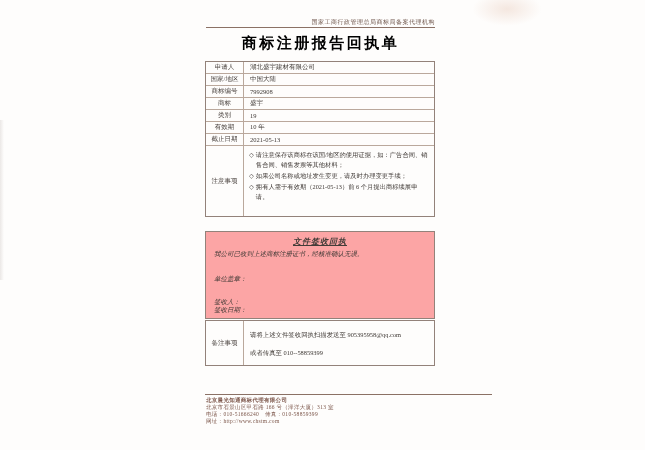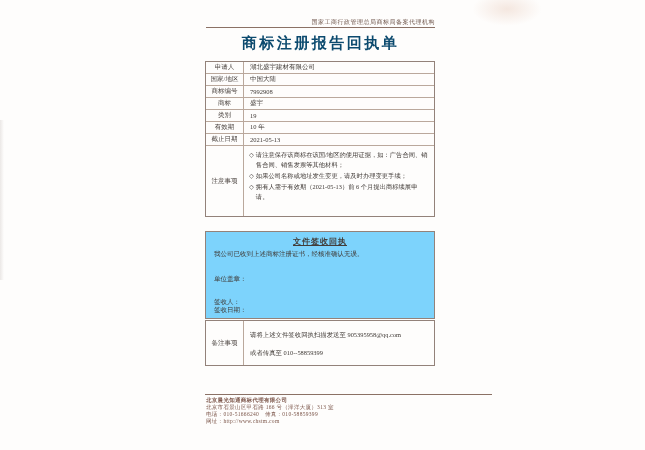--- a/index.html
+++ b/index.html
@@ -26,21 +26,21 @@
     text-align:right; font-size:6px; letter-spacing:0.5px; color:#6e554a;
   }
   .letterhead-rule {
     position:absolute; left:206px; top:27px; width:229px; height:0;
     border-top:1px solid #8b7165;
   }
   
   .doc-title {
     position:absolute; left:148px; top:34px; width:345px;
     text-align:center; font-size:15px; font-weight:bold;
-    letter-spacing:2.5px; color:#0c4a6e;
+    letter-spacing:2.5px; color:#000000;
   }
   
   .info-table {
     position:absolute; left:205px; top:61px; width:230px;
     border:1px solid #93827a; background:#fefdfc;
   }
   .itr { display:flex; border-bottom:1px solid #baa89c; }
   .itr:last-child { border-bottom:none; }
   .itr .lbl {
     width:38px; min-width:38px; border-right:1px solid #baa89c;
@@ -53,21 +53,21 @@
   }
   .itr.single { height:12px; }
   .itr.notes-row { height:70px; }
   .notes-list { flex:1; padding:4px 4px 2px 5px; }
   .note-item { display:flex; font-size:6.3px; line-height:10px; margin-bottom:1px; color:#3f3935; }
   .note-item .diamond { margin-right:2px; }
   .note-item .txt { flex:1; }
   
   .receipt-box {
     position:absolute; left:205px; top:231px; width:230px; height:88px;
-    border:1px solid #93827a; background:#7dd3fc;
+    border:1px solid #93827a; background:#fca5a5;font-style:italic;
   }
   .receipt-title {
     position:absolute; left:0; top:4px; width:100%;
     text-align:center; font-size:8px; font-weight:bold;
     text-decoration:underline; letter-spacing:1px; color:#433d39;
   }
   .receipt-statement { position:absolute; left:8px; top:18px; font-size:6.5px; color:#3f3935; }
   .receipt-seal     { position:absolute; left:8px; top:43px; font-size:6.5px; color:#3f3935; }
   .receipt-signer   { position:absolute; left:8px; top:66px; font-size:6.5px; color:#3f3935; }
   .receipt-date     { position:absolute; left:8px; top:74px; font-size:6.5px; color:#3f3935; }

